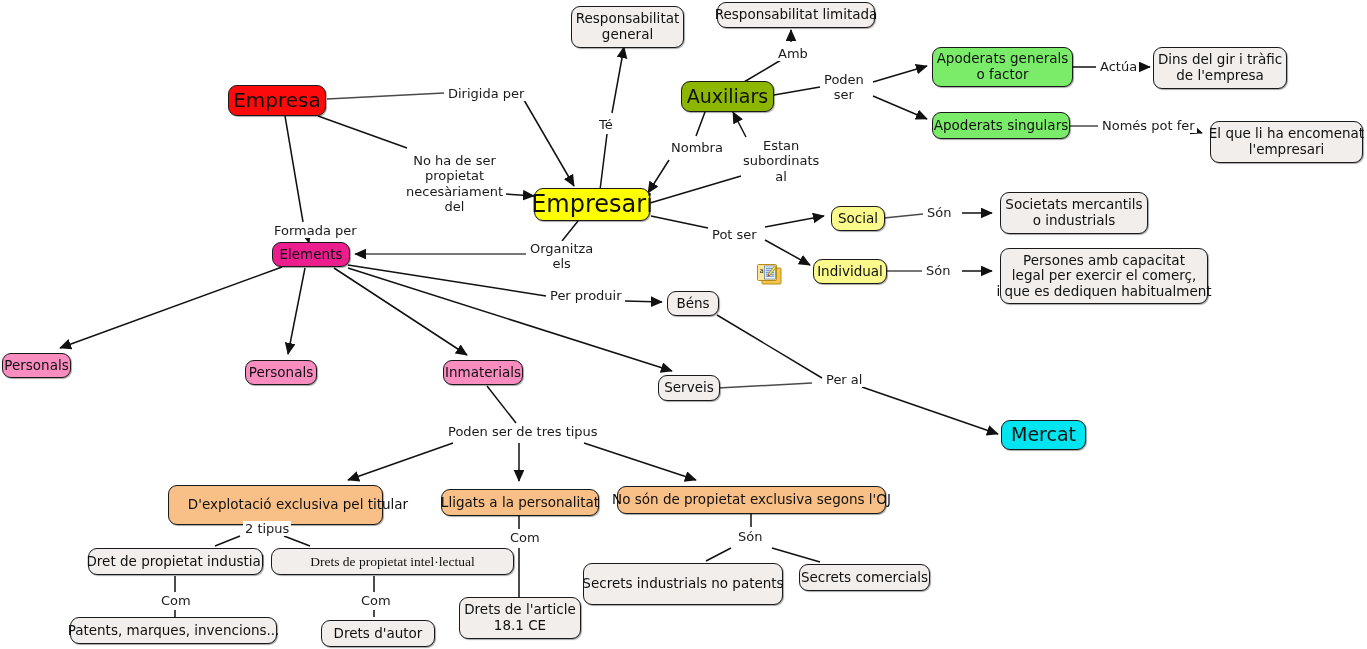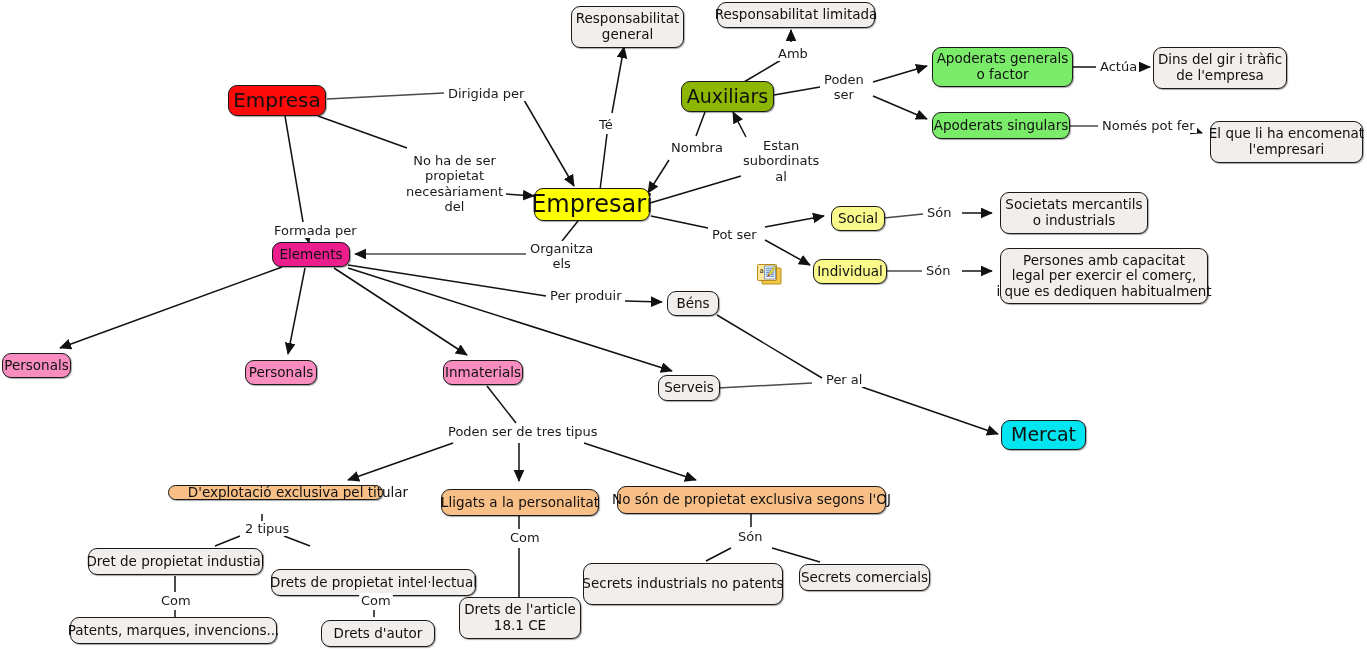--- a/index.html
+++ b/index.html
@@ -248,37 +248,37 @@
   </div>
 
   <div class="node n-plain" style="left:658px; top:375px; width:62px; height:26px;">
     <span>Serveis</span>
   </div>
 
   <div class="node n-cyan" style="left:1001px; top:420px; width:85px; height:30px;">
     <span>Mercat</span>
   </div>
 
-  <div class="node n-orange" style="left:168px; top:485px; width:215px; height:15px;padding-left:45px;">
+  <div class="node n-orange" style="left:168px; top:485px; width:215px; height:40px;padding-left:45px;">
     <span>D'explotació exclusiva pel titular</span>
   </div>
 
   <div class="node n-orange" style="left:441px; top:489px; width:158px; height:27px;">
     <span>Lligats a la personalitat</span>
   </div>
 
   <div class="node n-orange" style="left:617px; top:486px; width:269px; height:28px;">
     <span>No són de propietat exclusiva segons l'OJ</span>
   </div>
 
   <div class="node n-plain" style="left:88px; top:548px; width:175px; height:27px;">
     <span>Dret de propietat industial</span>
   </div>
 
-  <div class="node n-plain" style="left:271px; top:569px; width:205px; height:27px;">
+  <div class="node n-plain" style="left:271px; top:548px; width:243px; height:27px;font-family:Liberation Serif, serif;">
     <span>Drets de propietat intel·lectual</span>
   </div>
 
   <div class="node n-plain" style="left:70px; top:617px; width:207px; height:27px;">
     <span>Patents, marques, invencions...</span>
   </div>
 
   <div class="node n-plain" style="left:321px; top:620px; width:114px; height:27px;">
     <span>Drets d'autor</span>
   </div>

